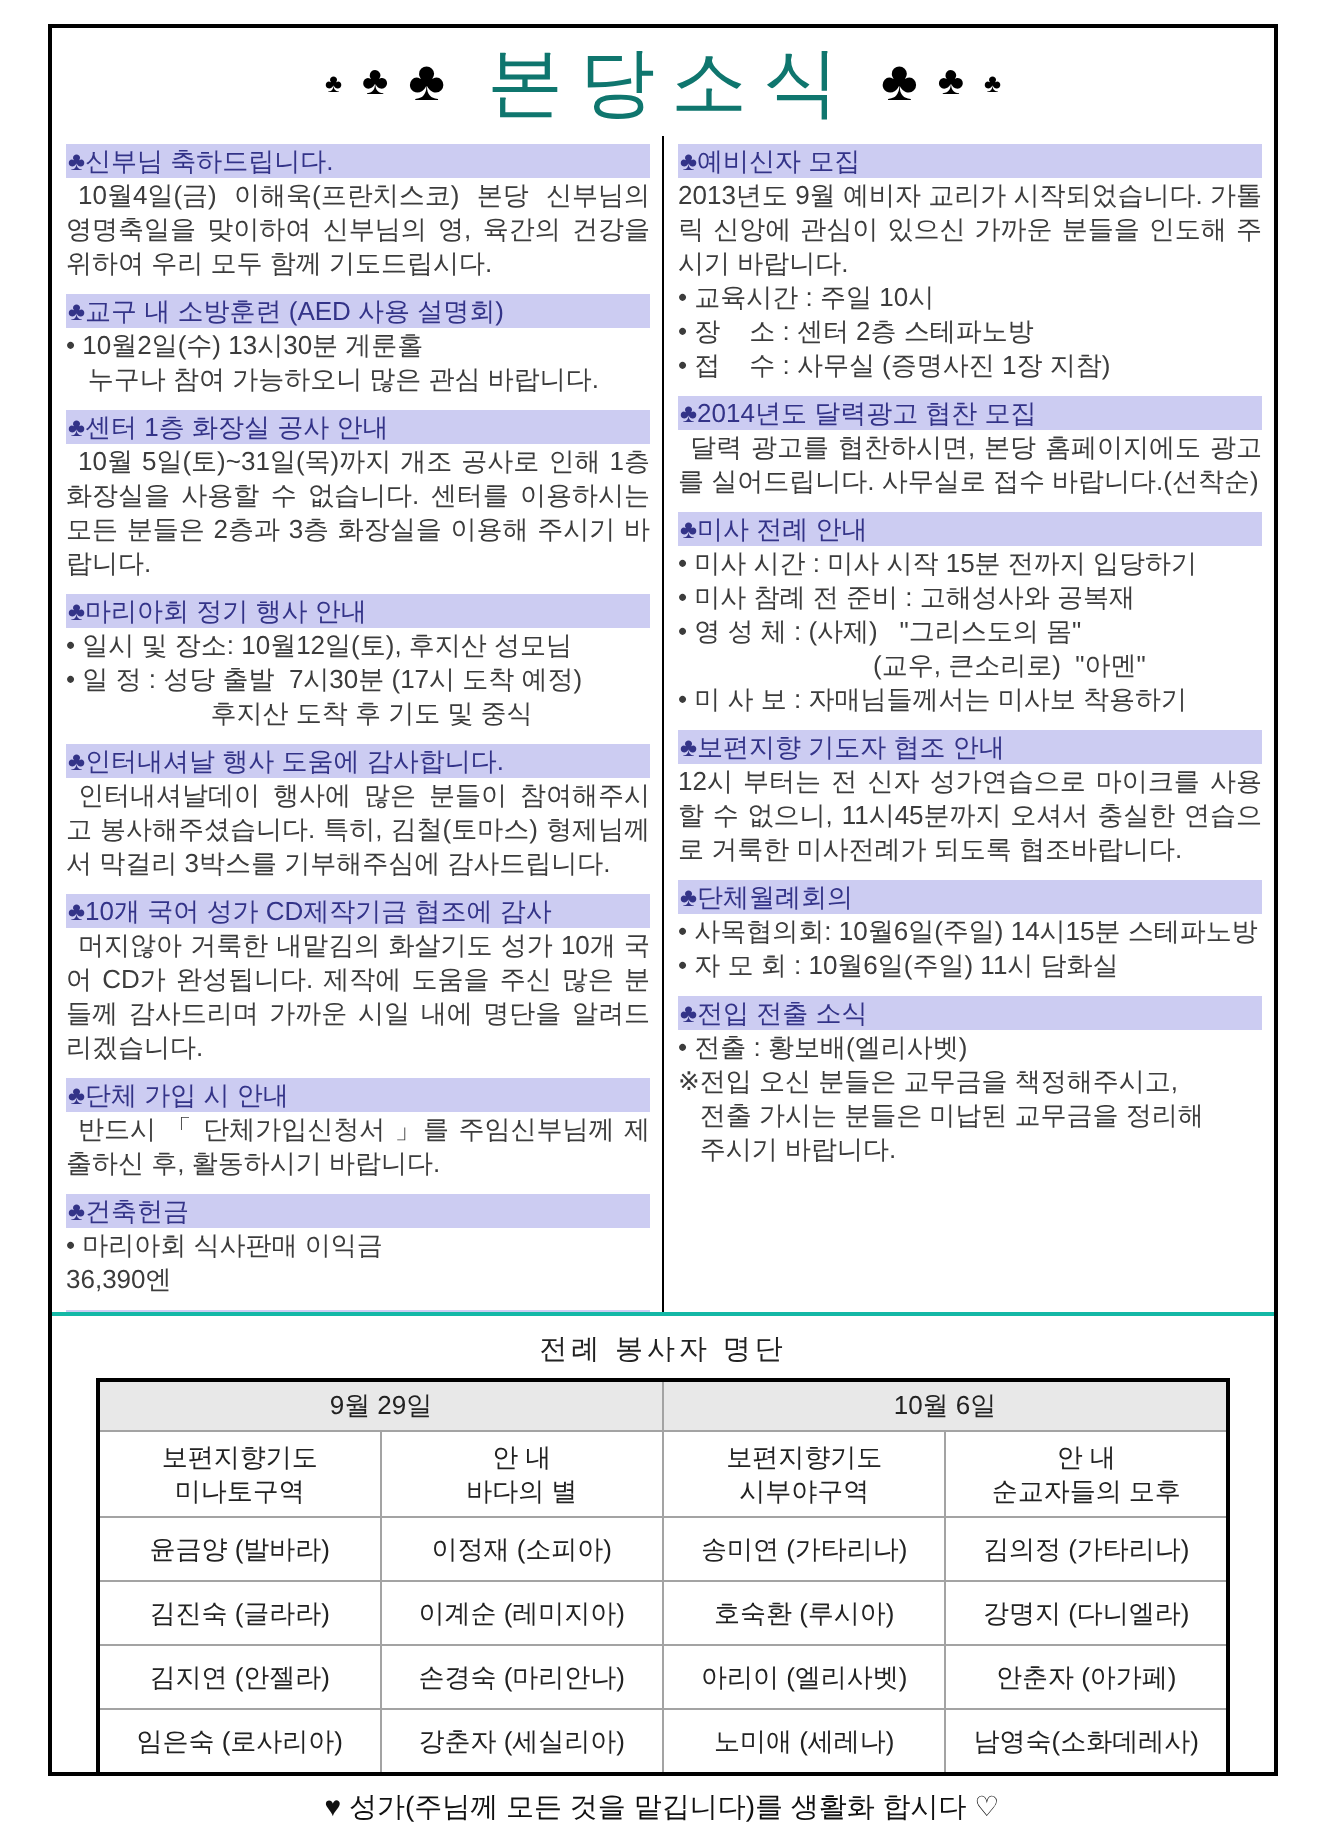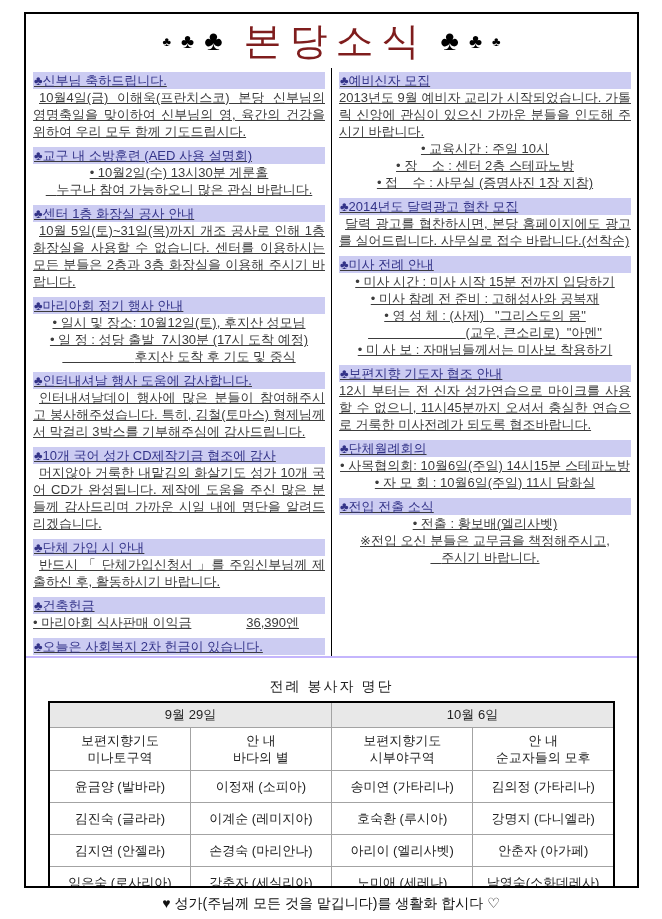--- a/index.html
+++ b/index.html
@@ -15,48 +15,48 @@
     border:2px solid #000;
     background:#fff;
     overflow:hidden;
   }
   
   .title-row{
     height:54px;display:flex;align-items:center;justify-content:center;
   }
   .main-title{
     font-family:Liberation Mono, monospace;
-    font-size:38px;letter-spacing:8px;color:#7f1d1d;margin:0 8px 0 16px;
+    font-size:38px;letter-spacing:8px;color:#0f766e;margin:0 8px 0 16px;
     white-space:nowrap;
   }
   .club{color:#000;line-height:1;margin:0 5px;}
   .club-s{font-size:13px;}
   .club-m{font-size:20px;}
   .club-l{font-size:28px;}
   
   .columns{
-    display:flex;height:588px;border-bottom:2px solid #c4b5fd;overflow:hidden;text-decoration:underline;
+    display:flex;height:588px;border-bottom:2px solid #14b8a6;overflow:hidden;
   }
   .col{box-sizing:border-box;padding:4px 6px 0 7px;font-size:13px;}
   .col-left{width:306px;border-right:1px solid #000;}
   .col-right{width:305px;}
   .section{margin-bottom:7px;}
   .sec-header{
     background:var(--header-bg,#ccccf2);
     color:var(--header-text,#333388);
     line-height:17px;padding:0 1px;
   }
-  .line{line-height:17px;color:var(--body-text,#3c3c3c);text-align:center;}
+  .line{line-height:17px;color:var(--body-text,#3c3c3c);}
   .para{text-align:justify;}
   .para.ind{text-indent:6px;}
   .bullet{white-space:pre-wrap;padding-left:12px;text-indent:-12px;}
   .cont{white-space:pre-wrap;}
-  .amount-row{display:flex;justify-content:space-between;padding-right:26px;}
-  
-  .roster-area{padding-top:17px;}
+  .amount-row{display:flex;justify-content:space-between;padding-right:26px;flex-direction:column;}
+  
+  .roster-area{padding-top:5px;}
   .roster-title{
     text-align:center;font-size:14px;color:#222;margin:3px 0 5px;
     letter-spacing:2px;
   }
   table.roster{
     border-collapse:collapse;margin:0 auto;width:567px;table-layout:fixed;
     border:2px solid #000;
   }
   table.roster th,table.roster td{
     border:1px solid #a3a3a3;font-weight:normal;font-size:13px;color:#222;
@@ -155,20 +155,21 @@
         </div>
         <div class="section">
           <div class="sec-header">♣단체월례회의</div>
           <div class="line bullet">• 사목협의회: 10월6일(주일) 14시15분 스테파노방</div>
           <div class="line bullet">• 자 모 회 : 10월6일(주일) 11시 담화실</div>
         </div>
         <div class="section">
           <div class="sec-header">♣전입 전출 소식</div>
           <div class="line bullet">• 전출 : 황보배(엘리사벳)</div>
           <div class="line bullet">※전입 오신 분들은 교무금을 책정해주시고,</div>
+          <div class="line cont">   전출 가시는 분들은 미납된 교무금을 정리해</div>
           <div class="line cont">   주시기 바랍니다.</div>
         </div>
       </div>
   </div>
 
   <div class="roster-area">
     <div class="roster-title">전례 봉사자 명단</div>
     <table class="roster">
       <thead id="roster-head">
           <tr class="date-row">

